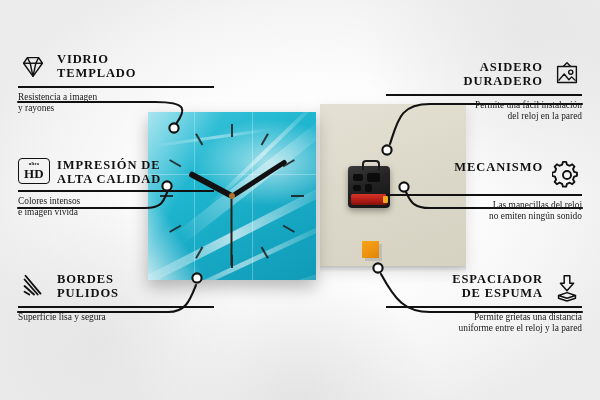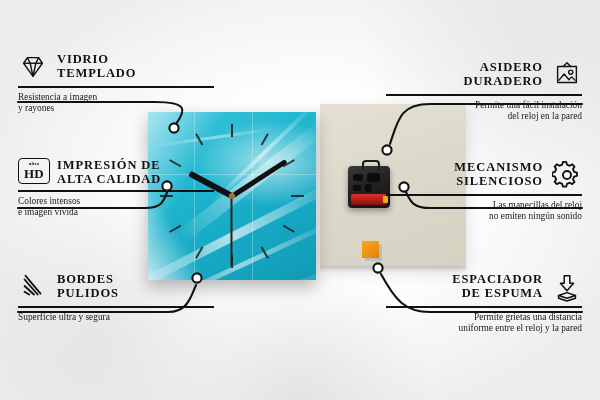--- a/index.html
+++ b/index.html
@@ -328,21 +328,21 @@
             <path d="M7 21 L12 24"></path>
             <path d="M8 4 L24 23"></path>
         </svg>
       </span>
       <span>
         <span class="title" style="display:block">BORDES</span>
         <span class="title" style="display:block">PULIDOS</span>
       </span>
     </div>
     <div class="rule"></div>
-    <div class="desc">Superficie ultra y segura</div>
+    <div class="desc">Superficie lisa y segura</div>
     <div class="desc"></div>
   </div>
 
   <div class="callout right" style="left:386px; top:52px;margin-top:8px;">
     <div class="head-row">
       <span>
         <span class="title" style="display:block">ASIDERO</span>
         <span class="title" style="display:block">DURADERO</span>
       </span>
       <span class="ico">
@@ -356,21 +356,20 @@
     </div>
     <div class="rule"></div>
     <div class="desc">Permite una fácil instalación</div>
     <div class="desc">del reloj en la pared</div>
   </div>
 
   <div class="callout right" style="left:386px; top:160px;">
     <div class="head-row">
       <span>
         <span class="title" style="display:block">MECANISMO</span>
-        <span class="title" style="display:block">SILENCIOSO</span>
       </span>
       <span class="ico">
         <svg viewBox="0 0 32 32" fill="none" stroke="currentColor" stroke-width="2" stroke-linejoin="round">
           <path d="M16 5 l3 1.2 2.6-1.6 2.4 2.4 -1.6 2.6 1.2 3 3 .9 0 3.4 -3 .9 -1.2 3 1.6 2.6 -2.4 2.4 -2.6-1.6 -3 1.2 -.9 3 -3.4 0 -.9-3 -3-1.2 -2.6 1.6 -2.4-2.4 1.6-2.6 -1.2-3 -3-.9 0-3.4 3-.9 1.2-3 -1.6-2.6 2.4-2.4 2.6 1.6 3-1.2 .9-3 3.4 0 z"></path>
           <circle cx="16" cy="16" r="4.3"></circle>
         </svg>
       </span>
     </div>
     <div class="rule"></div>
     <div class="desc">Las manecillas del reloj</div>

